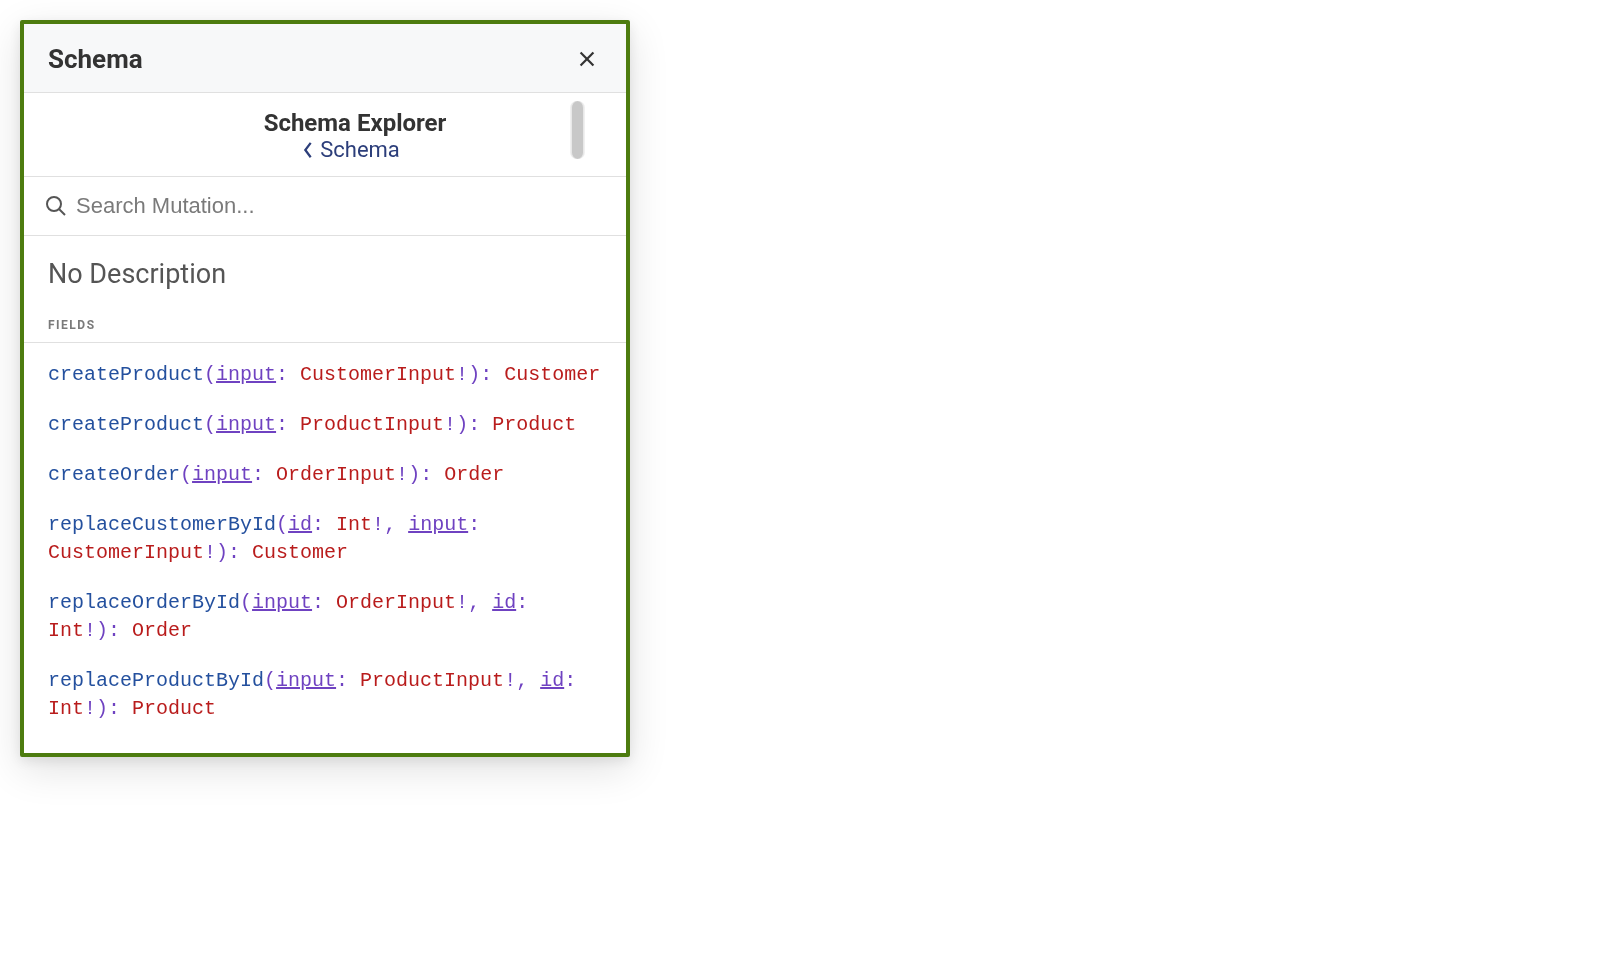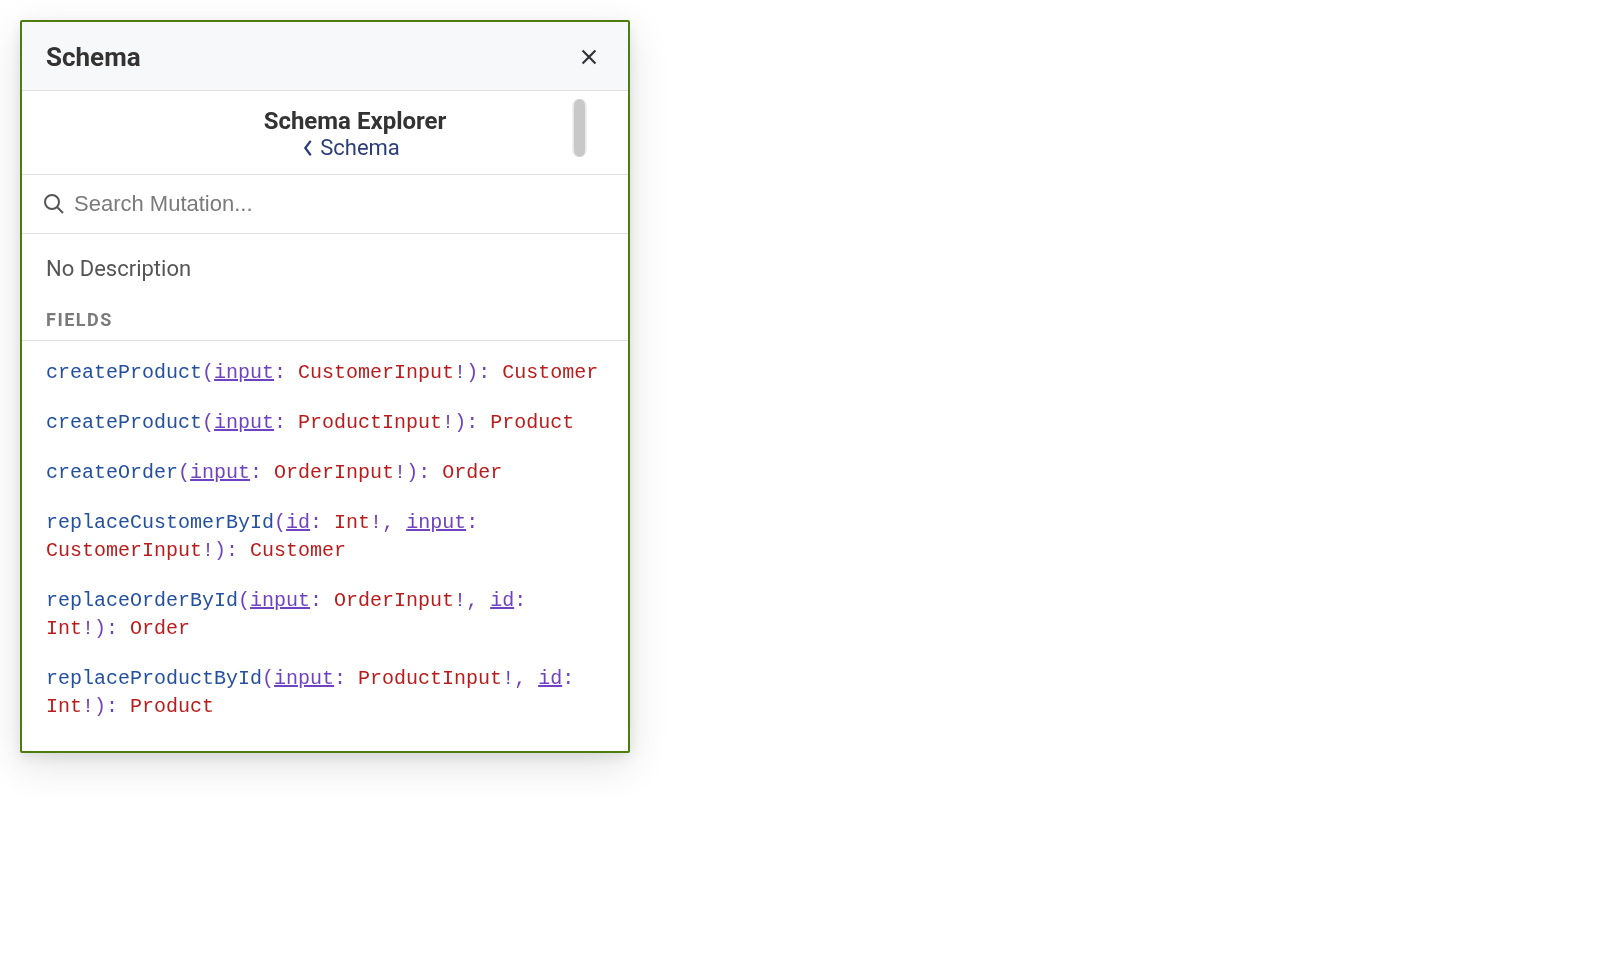--- a/index.html
+++ b/index.html
@@ -10,21 +10,21 @@
     body {
       font-family: -apple-system, BlinkMacSystemFont, "Segoe UI", Roboto, Helvetica, Arial, sans-serif;
       background: #ffffff;
       width: 1598px;
       height: 958px;
       padding: 20px;
     }
     .panel {
       width: 610px;
       background: #ffffff;
-      border: 2px solid #4d7c0f;
+      border: 4px solid #4d7c0f;
       box-shadow: 0 12px 40px rgba(0,0,0,0.12), 0 4px 12px rgba(0,0,0,0.08);
       border-radius: 2px;
       overflow: hidden;
     }
     .panel-header {
       background: #f7f8f9;
       border-bottom: 1px solid #e0e0e0;
       padding: 20px 24px 18px 24px;
       display: flex;
       align-items: center;
@@ -111,26 +111,26 @@
       color: #ef4444;
       width: 100%;
       padding: 6px 0;
       background: transparent;
     }
     .search-input::placeholder {
       color: #7a7a7a;
     }
     .description {
       padding: 22px 24px 28px 24px;
-      font-size: 22px;
+      font-size: 27px;
       color: #555;
     }
     .fields-label {
       padding: 0 24px 10px 24px;
-      font-size: 18px;
+      font-size: 12px;
       font-weight: 700;
       letter-spacing: 1.5px;
       color: #7a7a7a;
       text-transform: uppercase;
       border-bottom: 1px solid #e0e0e0;
     }
     .fields-list {
       padding: 18px 24px 8px 24px;
     }
     .field-row {

